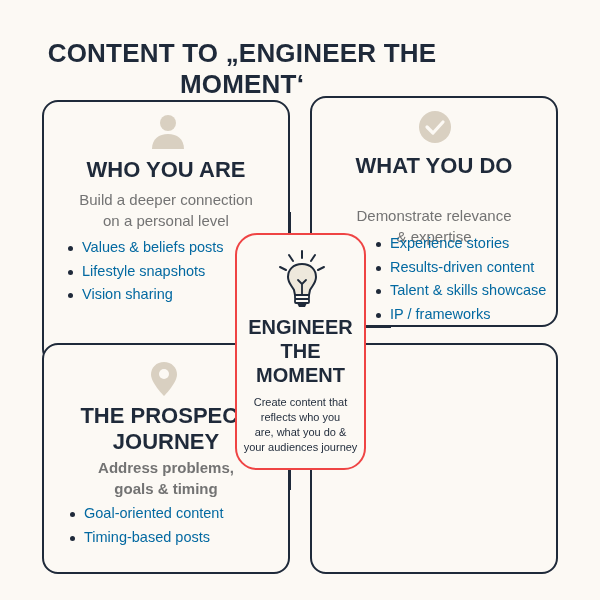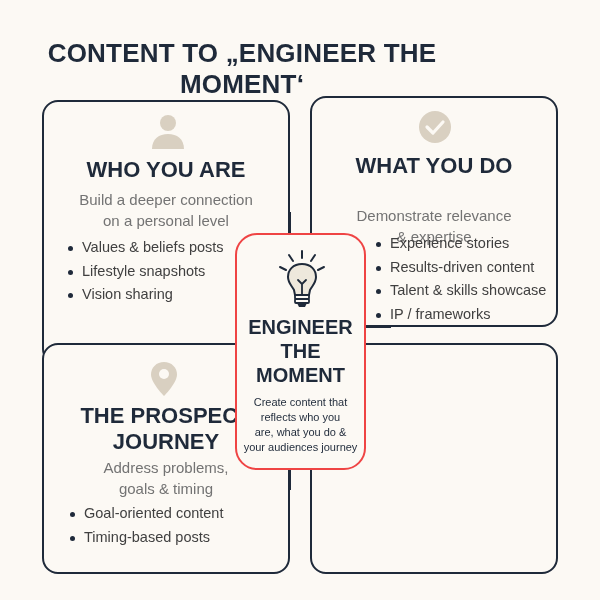--- a/index.html
+++ b/index.html
@@ -41,21 +41,21 @@
     .icon-wrap { position: absolute; }
     .card-heading {
       position: absolute; font-weight: 700; font-size: 22px; color: #1f2a3a;
       text-align: center; line-height: 26px;
     }
     .card-sub {
       position: absolute; font-size: 15px; color: #737373; text-align: center;
       line-height: 21px;
     }
     .bullets {
-      position: absolute; list-style: none; font-size: 14.5px; color: #404040;
+      position: absolute; list-style: none; font-size: 14.5px; color: #0369a1;
     }
     .bullets li {
       position: relative; padding-left: 16px; height: 23.5px; line-height: 23.5px;
       white-space: nowrap;
     }
     .bullets li::before {
       content: ""; position: absolute; left: 2px; top: 10px;
       width: 5px; height: 5px; border-radius: 50%; background: #1f2a3a;
     }
 
@@ -129,21 +129,21 @@
     <div class="icon-wrap" style="left:106px; top:16px; width:28px; height:36px;">
       <svg width="28" height="36" viewBox="0 0 28 36">
         <path d="M14 1 C6.5 1 1 6.5 1 13.5 C1 22 14 35 14 35 C14 35 27 22 27 13.5 C27 6.5 21.5 1 14 1 Z" fill="#d9d0c1"></path>
         <circle cx="14" cy="13" r="5" fill="#fcf9f4"></circle>
       </svg>
     </div>
     <div class="card-heading" style="left:0; width:100%; top:58px;">
       <div>THE PROSPECT</div>
       <div>JOURNEY</div>
     </div>
-    <div class="card-sub" style="left:0; width:100%; top:112px;">
+    <div class="card-sub" style="left:0; width:100%; top:112px;font-weight:bold;">
       <div>Address problems,</div>
       <div>goals &amp; timing</div>
     </div>
     <ul class="bullets" style="left:24px; top:157px;">
       <li>Goal-oriented content</li>
       <li>Timing-based posts</li>
     </ul>
   </div>
 
   <div class="card" id="card-br"></div>

